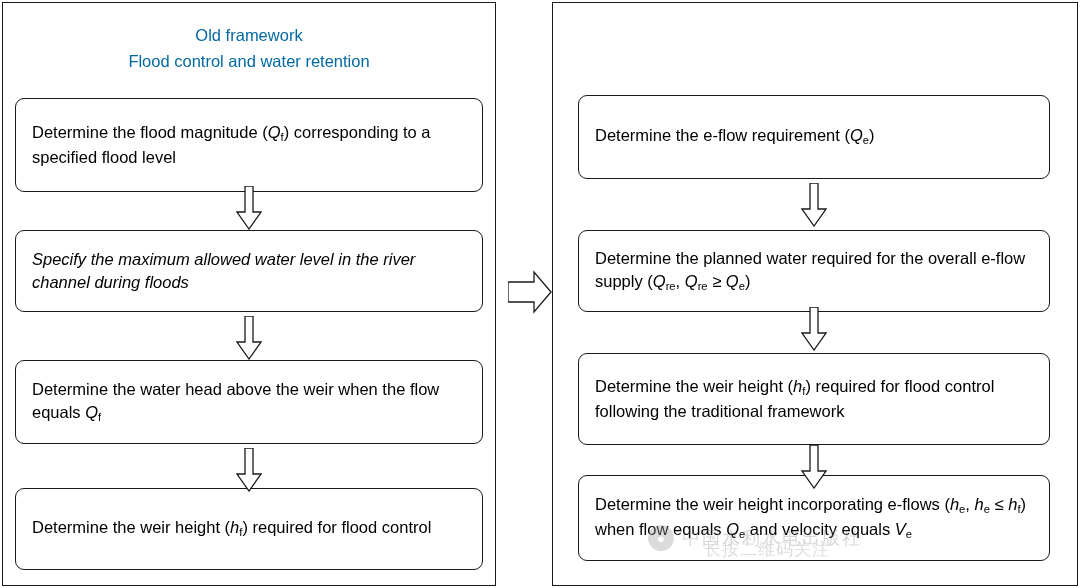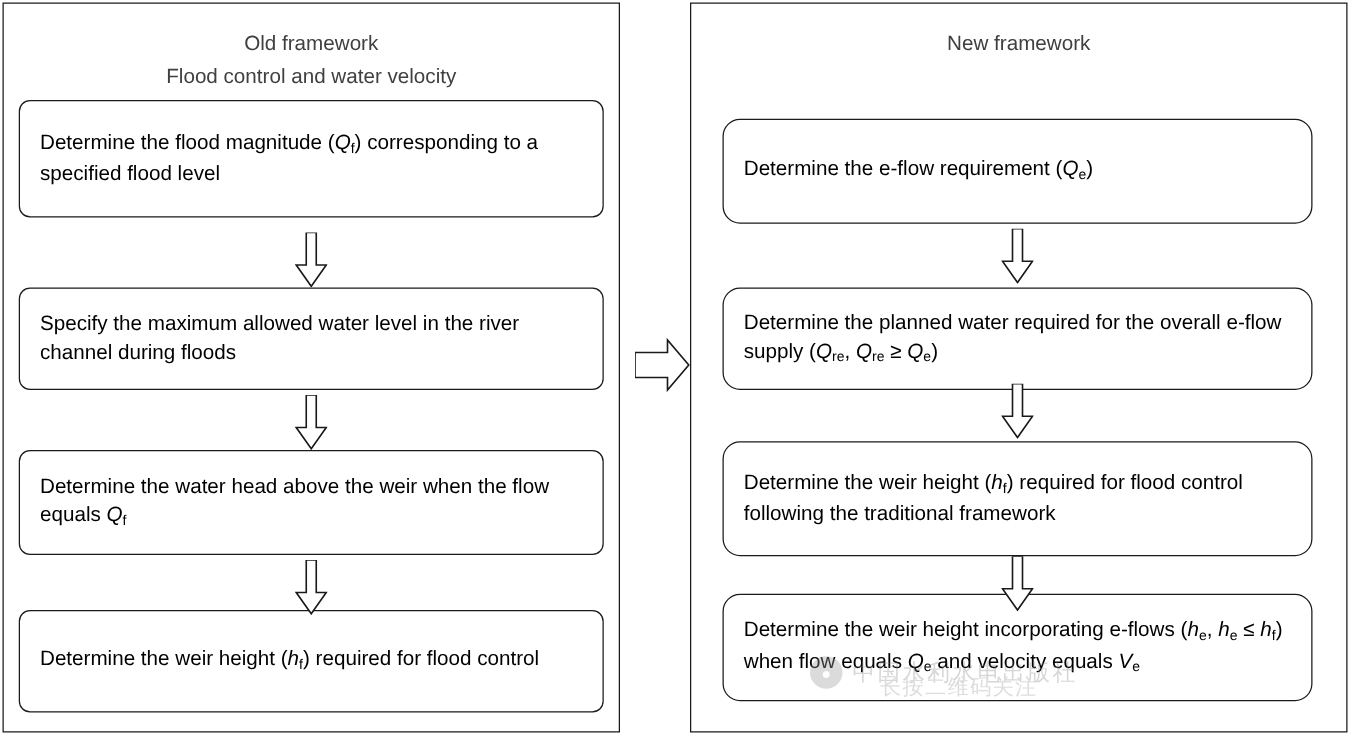--- a/index.html
+++ b/index.html
@@ -35,21 +35,21 @@
   .panel-right {
     left: 552px;
     width: 526px;
   }
   .panel-title {
     text-align: center;
     font-size: 16.5px;
     line-height: 1.55;
     margin-top: 20px;
     padding: 0 10px;
-    color: #404040;
+    color: #0369a1;
   }
   .panel-title .l1 { display: block; }
   .panel-title .l2 { display: block; }
 
   .box {
     position: absolute;
     border: 1.4px solid #1a1a1a;
     border-radius: 9px;
     background: #ffffff;
     box-sizing: border-box;
@@ -60,27 +60,27 @@
   .box .txt {
     font-size: 16.5px;
     line-height: 1.42;
     color: #000;
   }
   sub { font-size: 0.68em; vertical-align: -0.28em; }
   i.v { font-style: italic; }
 
   
   .lb { left: 15px; width: 468px; }
-  .lb1 { top: 80px;  height: 94px; }
-  .lb2 { top: 230px; height: 82px; }
+  .lb1 { top: 98px;  height: 94px; }
+  .lb2 { top: 230px; height: 82px; font-style: italic; }
   .lb3 { top: 360px; height: 84px; }
   .lb4 { top: 488px; height: 82px; }
 
   
-  .rb { left: 578px; width: 472px; border-radius: 14px; }
+  .rb { left: 578px; width: 472px; }
   .rb1 { top: 95px;  height: 84px; }
   .rb2 { top: 230px; height: 82px; }
   .rb3 { top: 353px; height: 92px; }
   .rb4 { top: 475px; height: 86px; }
 
   
   .arrow-down {
     position: absolute;
     width: 26px;
     height: 44px;
@@ -137,27 +137,26 @@
   }
 </style>
 </head>
 <body>
 
 <div class="canvas">
 
   <div class="panel panel-left">
     <div class="panel-title">
       <span class="l1">Old framework</span>
-      <span class="l2">Flood control and water velocity</span>
+      <span class="l2">Flood control and water retention</span>
     </div>
   </div>
 
   <div class="panel panel-right">
     <div class="panel-title">
-      <span class="l1">New framework</span>
     </div>
   </div>
 
   <div class="box lb lb1">
     <div class="txt">Determine the flood magnitude (<i class="v">Q</i><sub>f</sub>) corresponding to a specified flood level</div>
   </div>
   <div class="box lb lb2">
     <div class="txt">Specify the maximum allowed water level in the river channel during floods</div>
   </div>
   <div class="box lb lb3">

